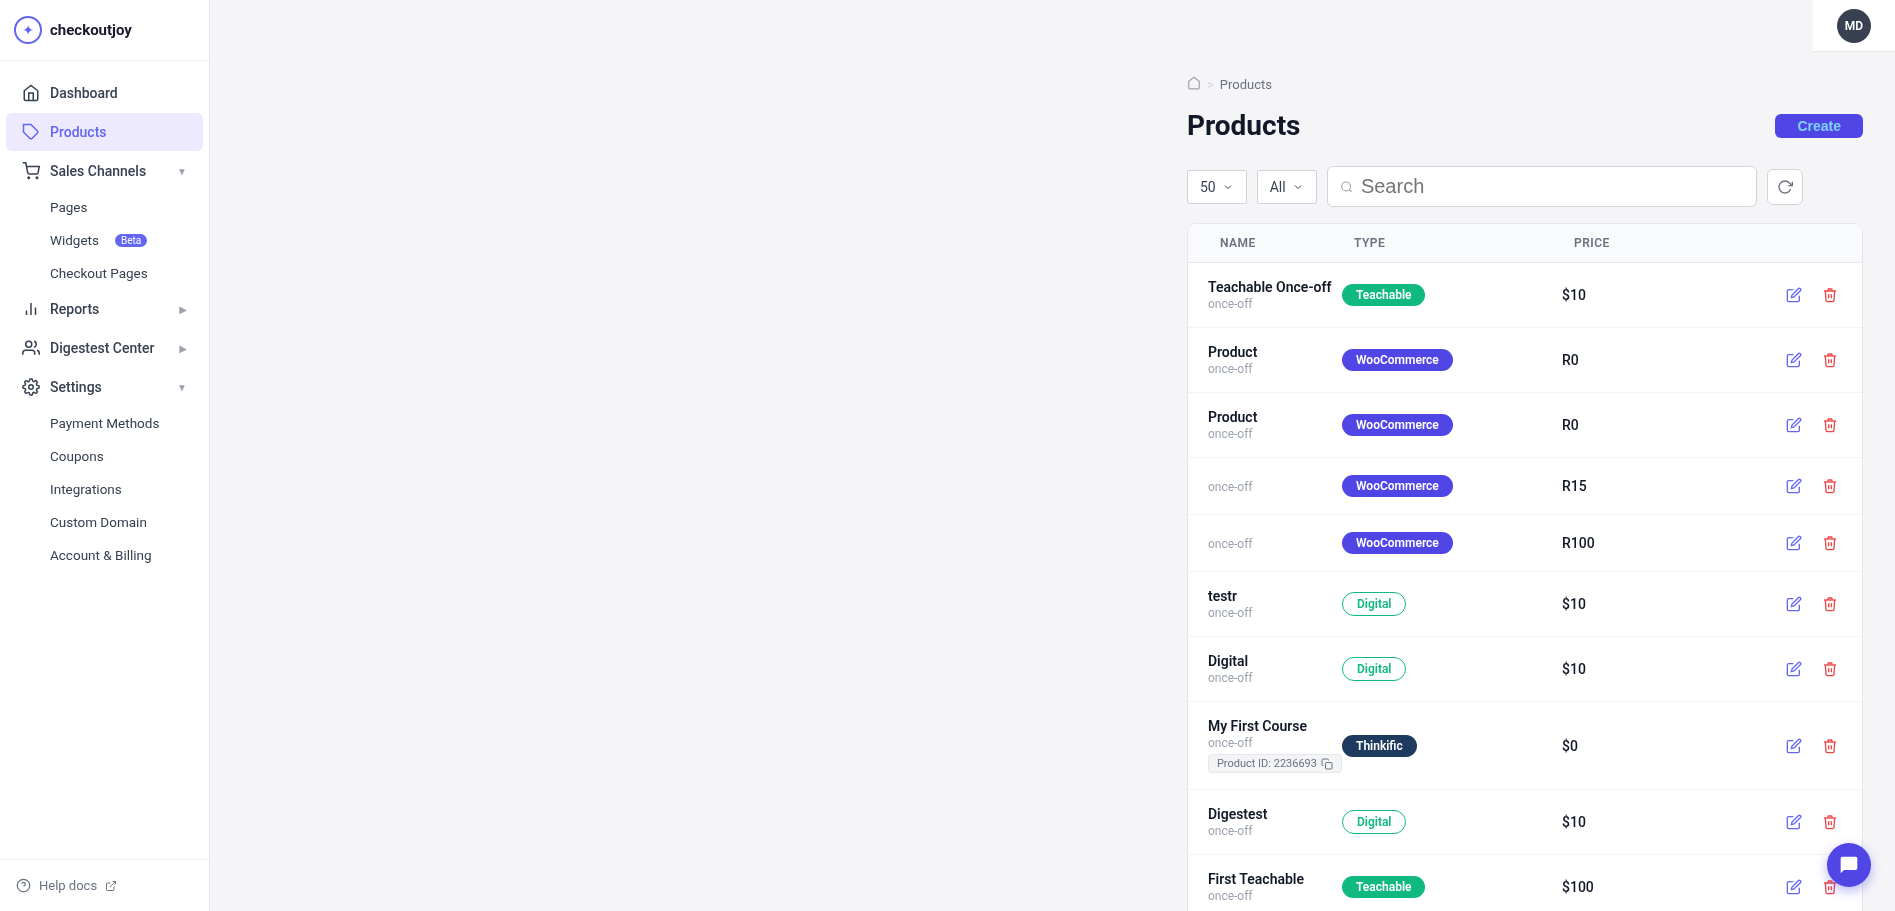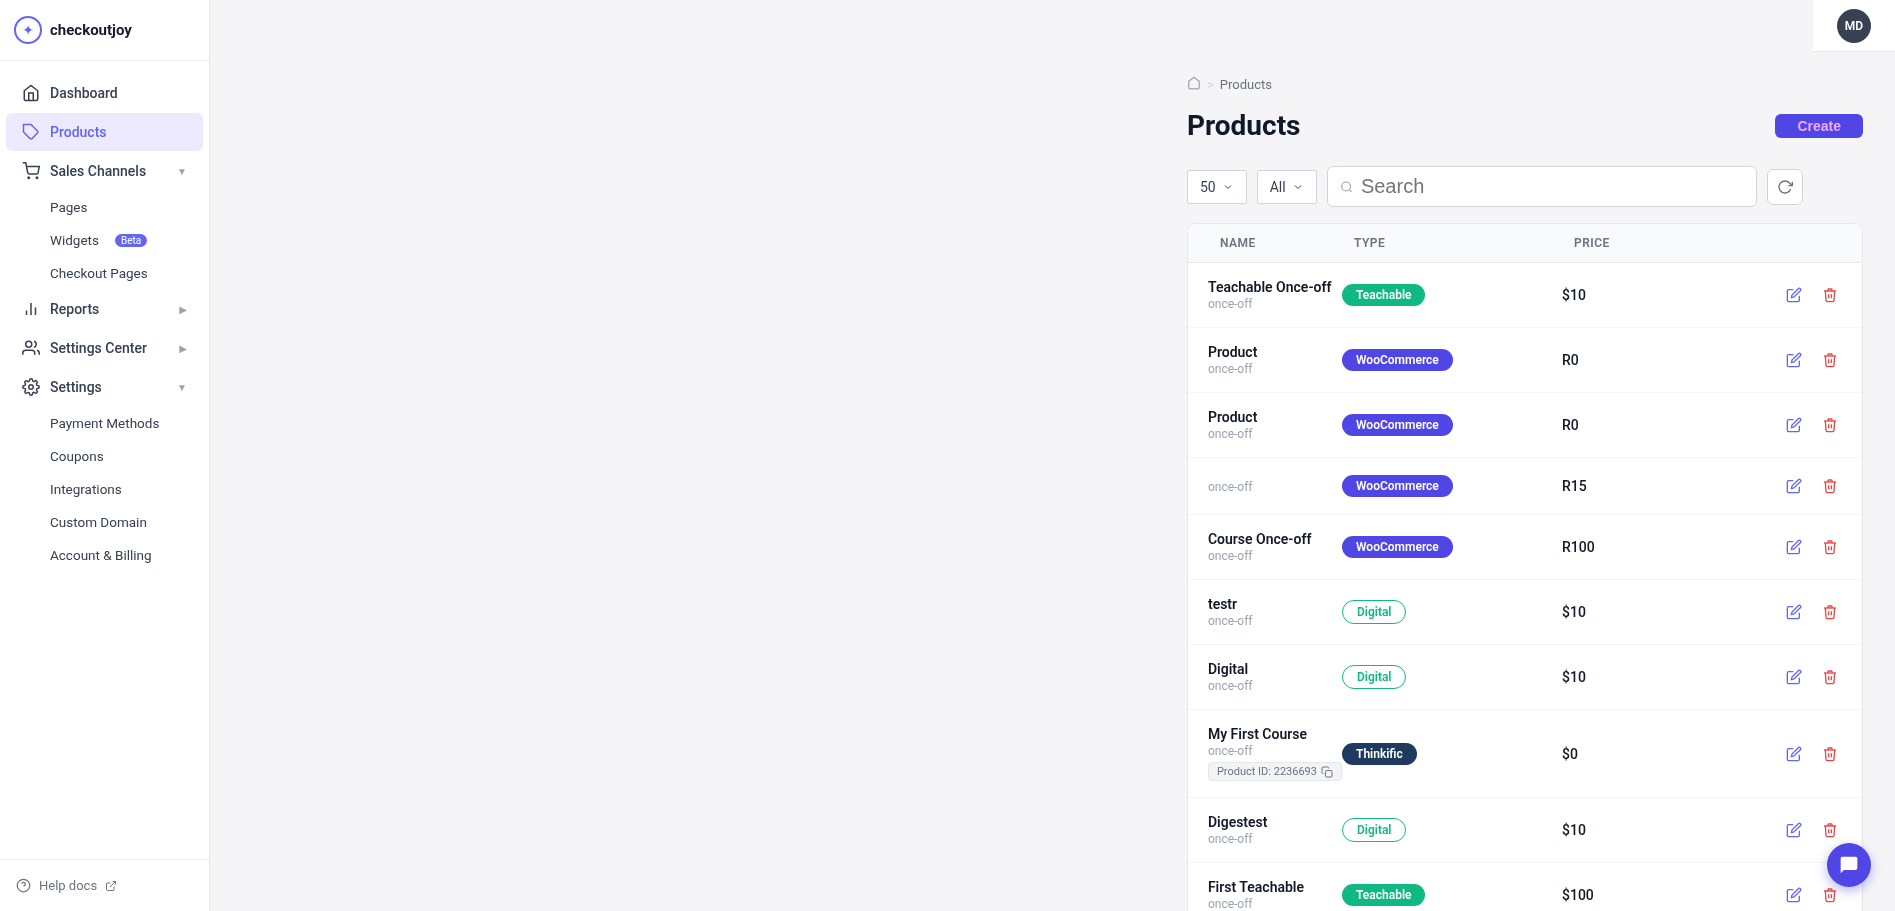--- a/index.html
+++ b/index.html
@@ -143,21 +143,21 @@
       justify-content: space-between;
       margin-bottom: 24px;
     }
     .page-title {
       font-size: 28px;
       font-weight: 700;
       color: #111827;
     }
     .create-btn {
       background: #4f46e5;
-      color: #f0abfc;
+      color: #7dd3fc;
       border: none;
       padding: 4px 22px;
       border-radius: 6px;
       font-size: 14px;
       font-weight: 600;
       cursor: pointer;
     }
 
     
     .filters {
@@ -374,21 +374,21 @@
       <span class="arrow">▶</span>
     </div>
 
     <div class="nav-item">
       <svg class="nav-icon" viewBox="0 0 24 24" fill="none" stroke="currentColor" stroke-width="2">
           <path d="M17 21v-2a4 4 0 0 0-4-4H5a4 4 0 0 0-4 4v2"></path>
           <circle cx="9" cy="7" r="4"></circle>
           <path d="M23 21v-2a4 4 0 0 0-3-3.87"></path>
           <path d="M16 3.13a4 4 0 0 1 0 7.75"></path>
         </svg>
-      <span>Settings Center</span>
+      <span>Digestest Center</span>
       <span class="arrow">▶</span>
     </div>
 
     <div class="nav-item">
       <svg class="nav-icon" viewBox="0 0 24 24" fill="none" stroke="currentColor" stroke-width="2">
           <circle cx="12" cy="12" r="3"></circle>
           <path d="M19.4 15a1.65 1.65 0 0 0 .33 1.82l.06.06a2 2 0 0 1-2.83 2.83l-.06-.06a1.65 1.65 0 0 0-1.82-.33 1.65 1.65 0 0 0-1 1.51V21a2 2 0 0 1-4 0v-.09A1.65 1.65 0 0 0 9 19.4a1.65 1.65 0 0 0-1.82.33l-.06.06a2 2 0 0 1-2.83-2.83l.06-.06A1.65 1.65 0 0 0 4.68 15a1.65 1.65 0 0 0-1.51-1H3a2 2 0 0 1 0-4h.09A1.65 1.65 0 0 0 4.6 9a1.65 1.65 0 0 0-.33-1.82l-.06-.06a2 2 0 0 1 2.83-2.83l.06.06A1.65 1.65 0 0 0 9 4.68a1.65 1.65 0 0 0 1-1.51V3a2 2 0 0 1 4 0v.09a1.65 1.65 0 0 0 1 1.51 1.65 1.65 0 0 0 1.82-.33l.06-.06a2 2 0 0 1 2.83 2.83l-.06.06A1.65 1.65 0 0 0 19.4 9a1.65 1.65 0 0 0 1.51 1H21a2 2 0 0 1 0 4h-.09a1.65 1.65 0 0 0-1.51 1z"></path>
         </svg>
       <span>Settings</span>
       <span class="arrow">▼</span>
@@ -596,21 +596,20 @@
                   <path d="M19 6l-1 14a2 2 0 0 1-2 2H8a2 2 0 0 1-2-2L5 6"></path>
                   <path d="M10 11v6"></path>
                   <path d="M14 11v6"></path>
                   <path d="M9 6V4a1 1 0 0 1 1-1h4a1 1 0 0 1 1 1v2"></path>
                 </svg>
         </button>
       </div>
     </div>
           <div class="table-row">
       <div>
-        <div class="product-name">Course Once-off</div>
         <div class="product-sub">once-off</div>
 
       </div>
       <div>
         <span class="type-badge badge-woocommerce">WooCommerce</span>
       </div>
       <div class="price-cell">R100</div>
       <div class="actions-cell">
         <button class="action-btn" title="Edit">
           <svg width="16" height="16" viewBox="0 0 24 24" fill="none" stroke="currentColor" stroke-width="2">

